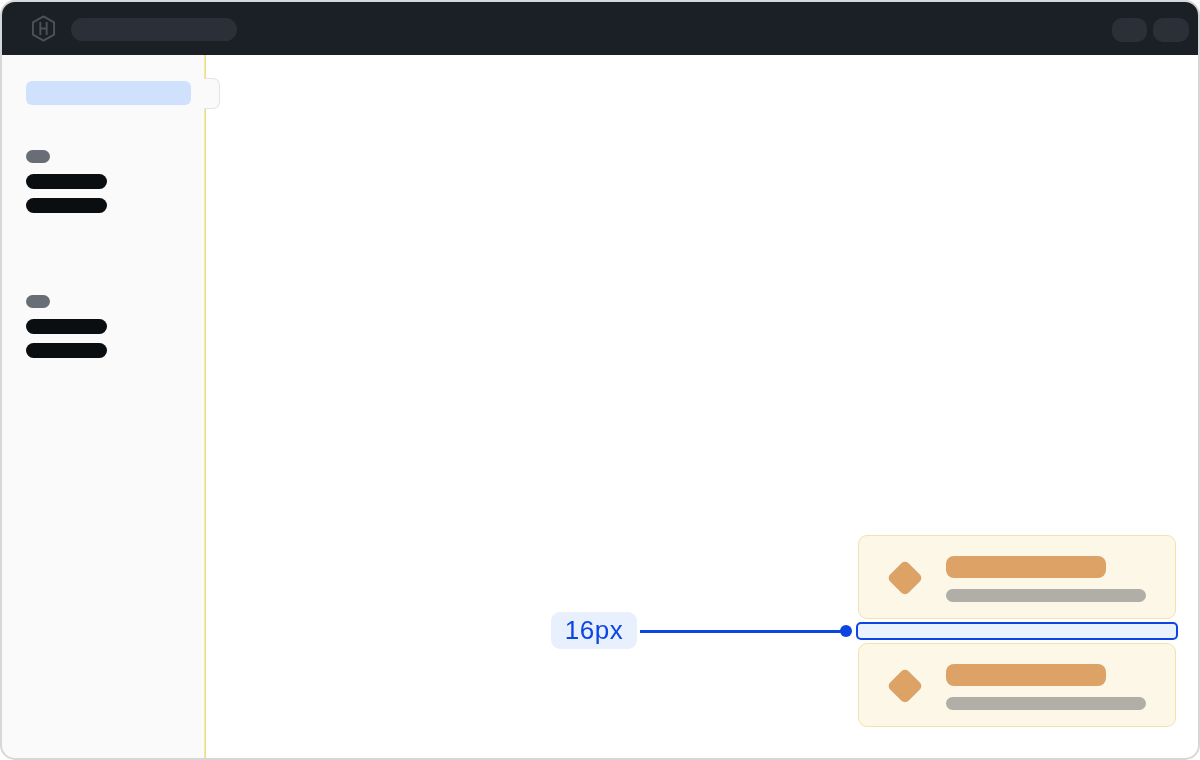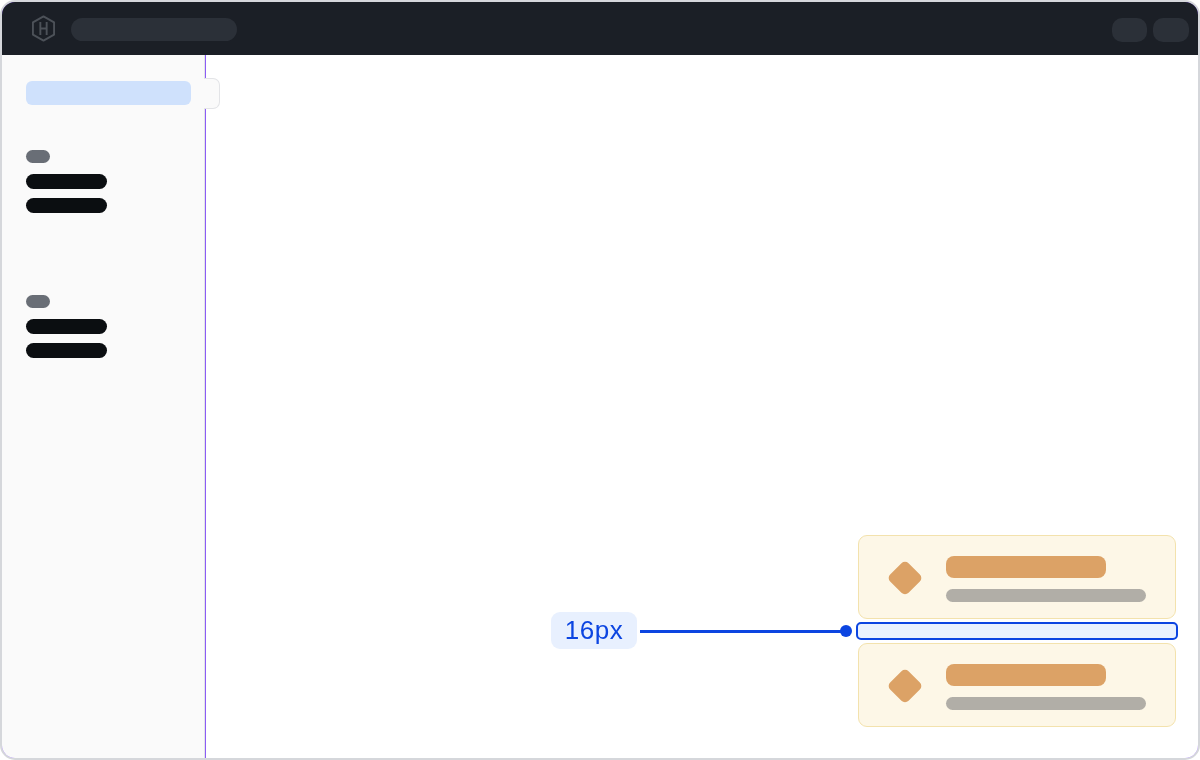--- a/index.html
+++ b/index.html
@@ -25,21 +25,21 @@
   body{
     width:1200px;height:760px;
     font-family:"Liberation Sans", sans-serif;
     position:relative;
   }
   .frame{
     position:absolute;left:0;top:0;
     width:1200px;height:760px;
     border:2px solid var(--frame-border);
     border-radius:15px;
-    background:#8b5cf6;
+    background:#fde047;
     overflow:hidden;
   }
   
   .topbar{
     position:absolute;left:0;top:0;right:0;height:53px;
     background:var(--header-bg);
   }
   .logo{
     position:absolute;left:28px;top:13px;width:27px;height:27px;
   }

